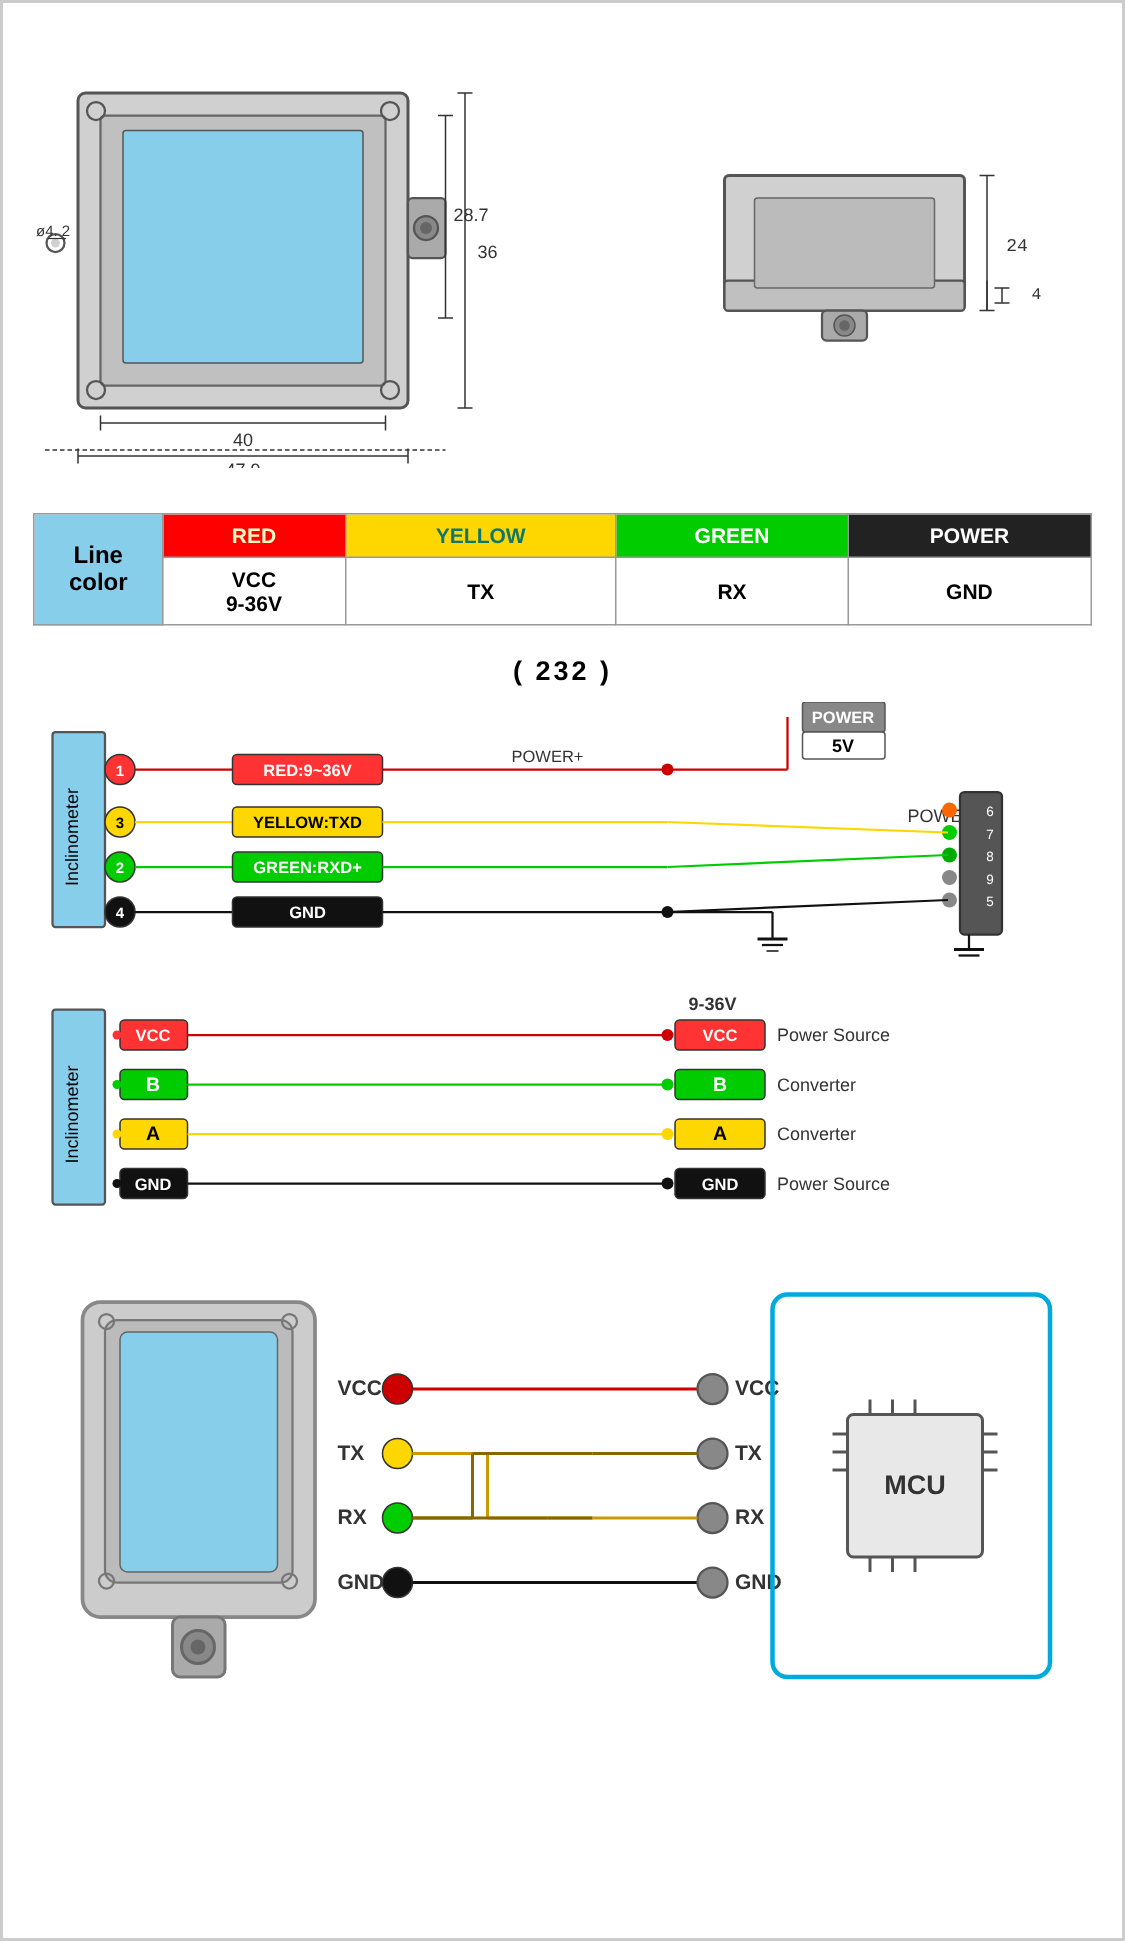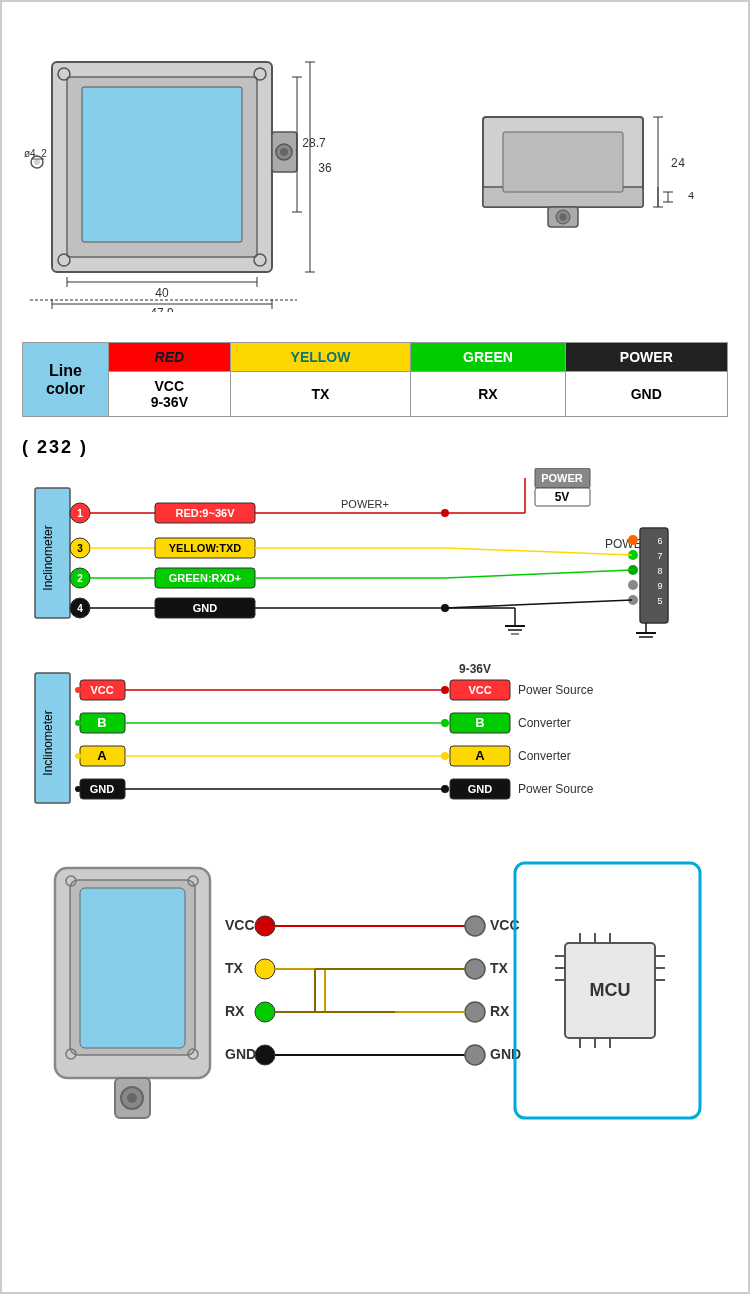--- a/index.html
+++ b/index.html
@@ -69,22 +69,21 @@
     }
     .cell-line-color {
       background: #87CEEB;
       font-size: 16px;
       width: 86px;
       font-weight: bold;
       color: #000;
     }
     .cell-red-color {
       background: #FF0000;
-      color: #0f172a;
-      font-style: italic;
+      color: #fef9c3;
     }
     .cell-yellow-color {
       background: #FFD700;
       color: #0f766e;
       margin-top: 48px;
     }
     .cell-green-color {
       background: #00CC00;
       color: #fff;
       margin-top: 31px;
@@ -109,21 +108,21 @@
       background: #fff;
       color: #000;
     }
 
     
     .section-232 {
       margin-bottom: 20px;
       position: relative;
     }
     .section-title {
-      text-align: left;
+      text-align: center;
       font-size: 18px;
       font-weight: bold;
       margin-bottom: 10px;
       letter-spacing: 2px;
     }
 
     
     .section-485 {
       margin-bottom: 30px;
     }

